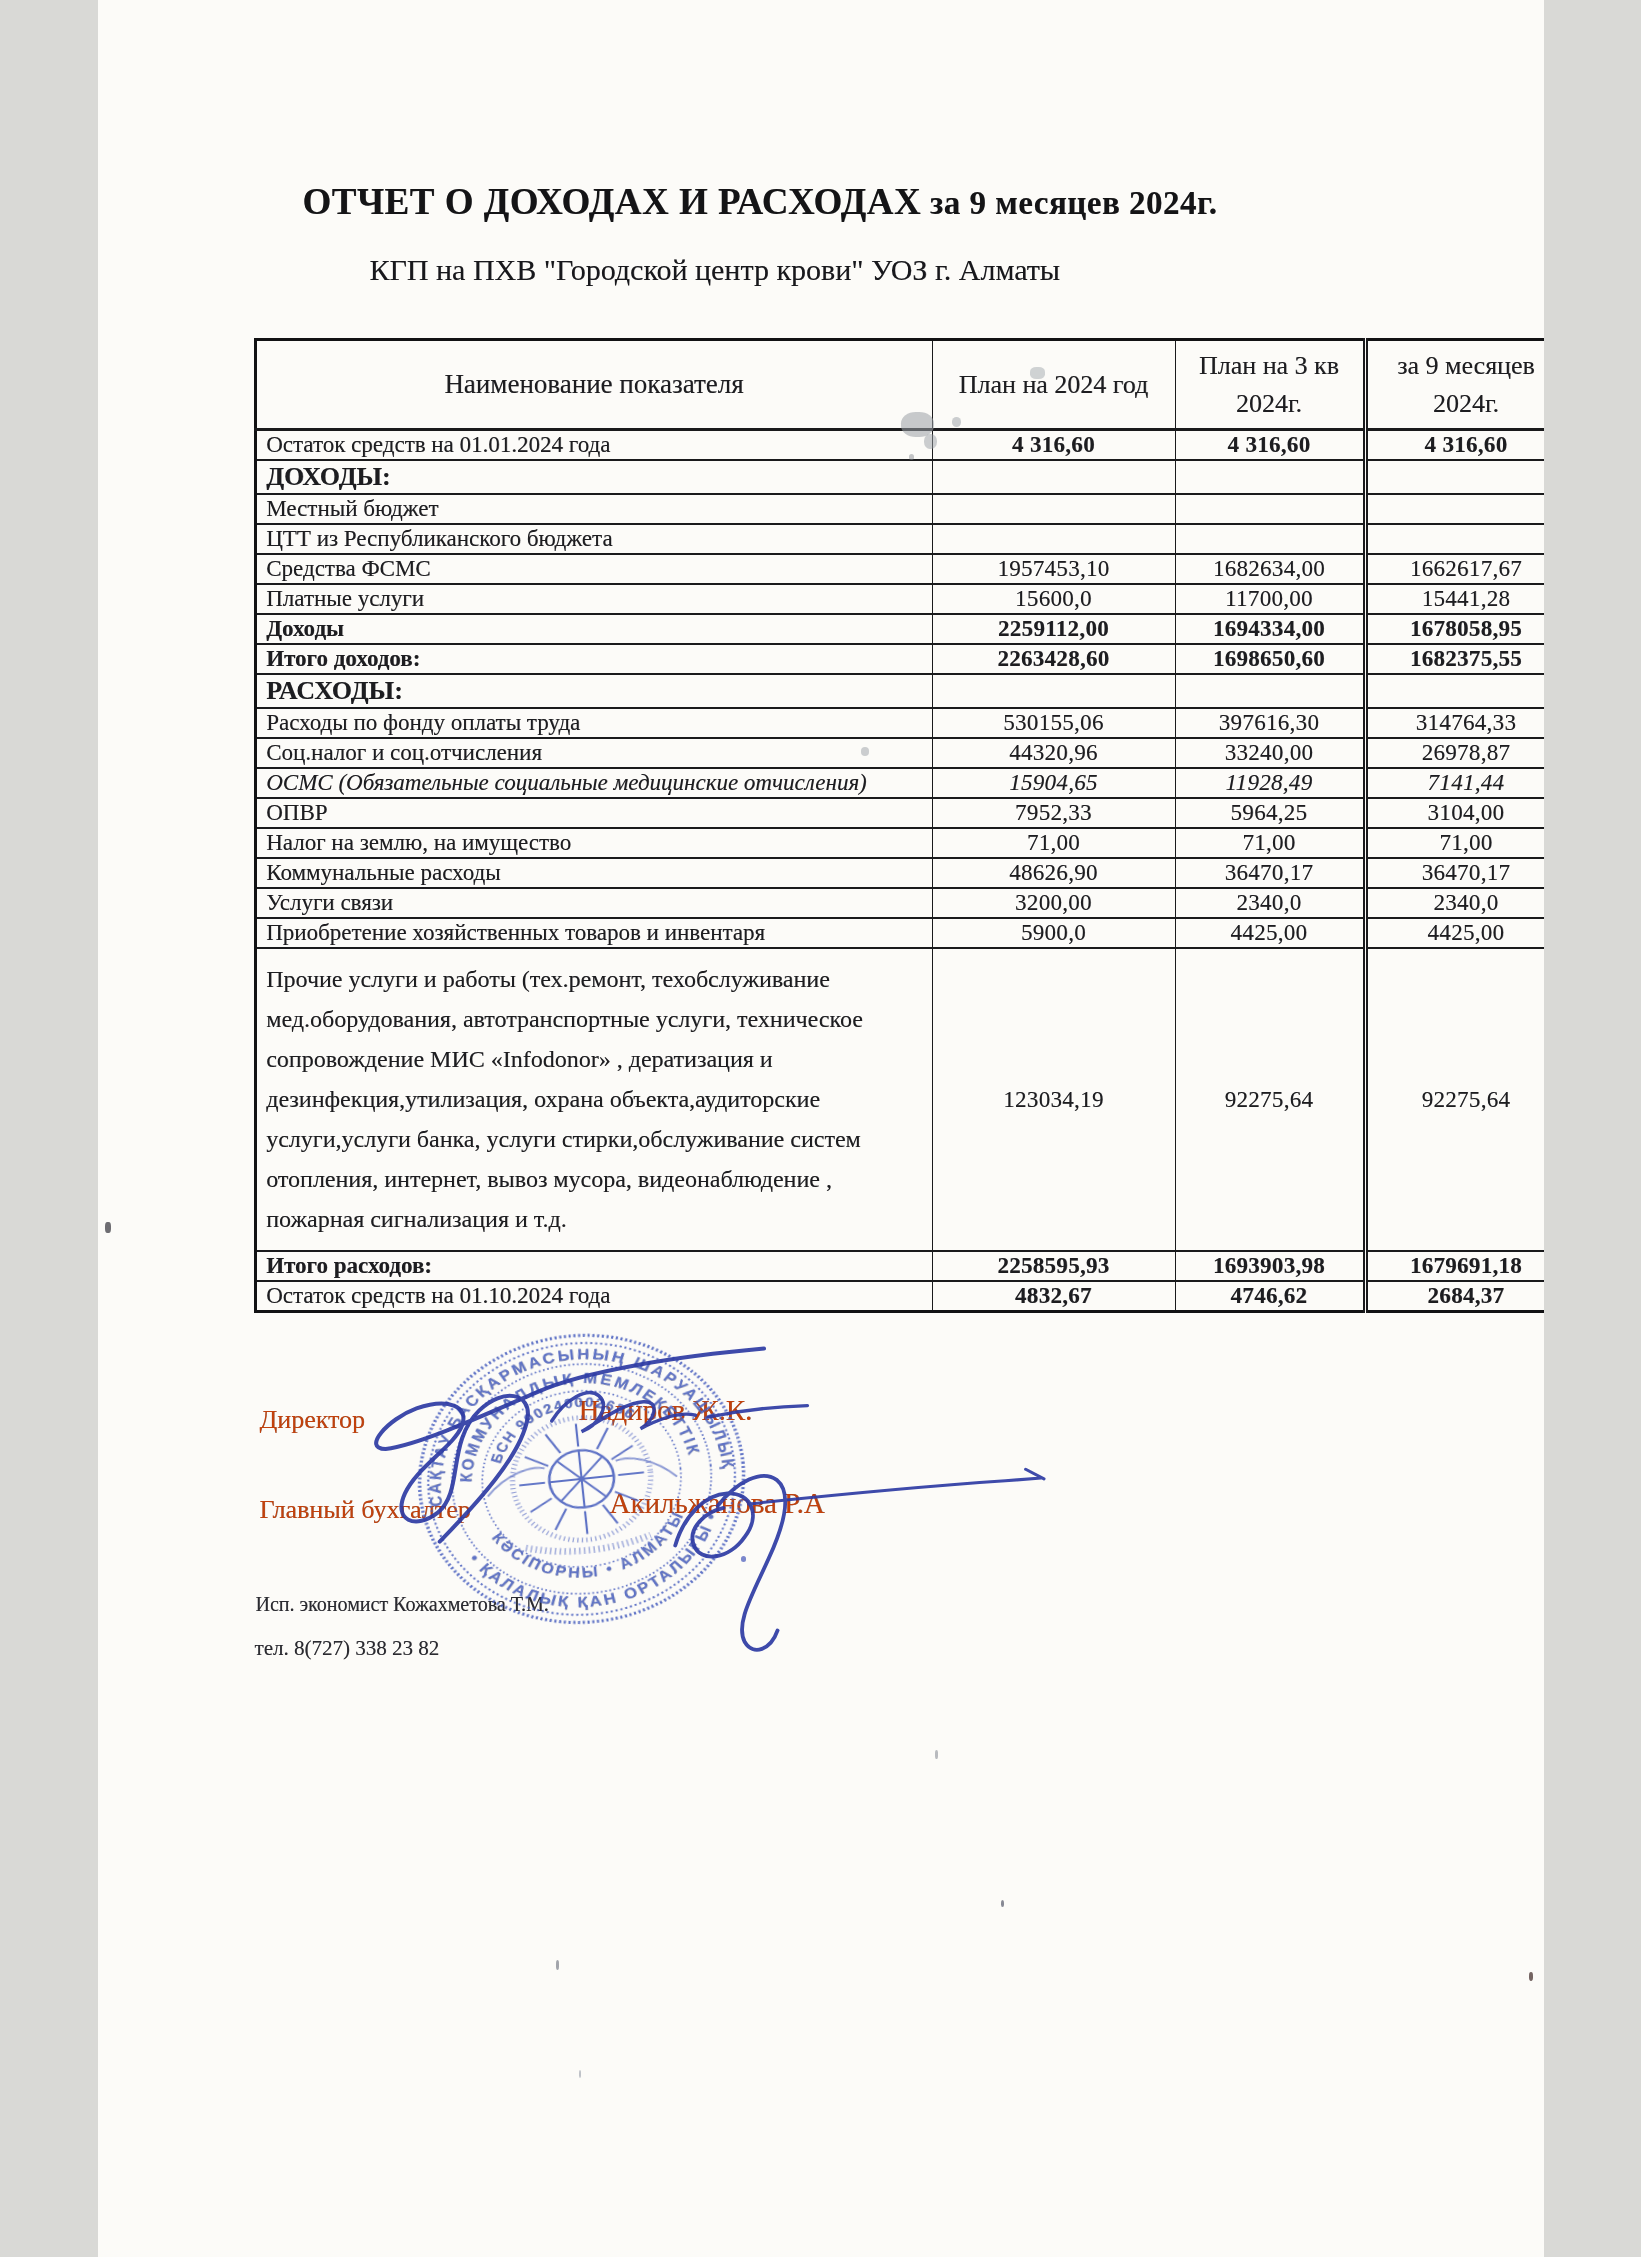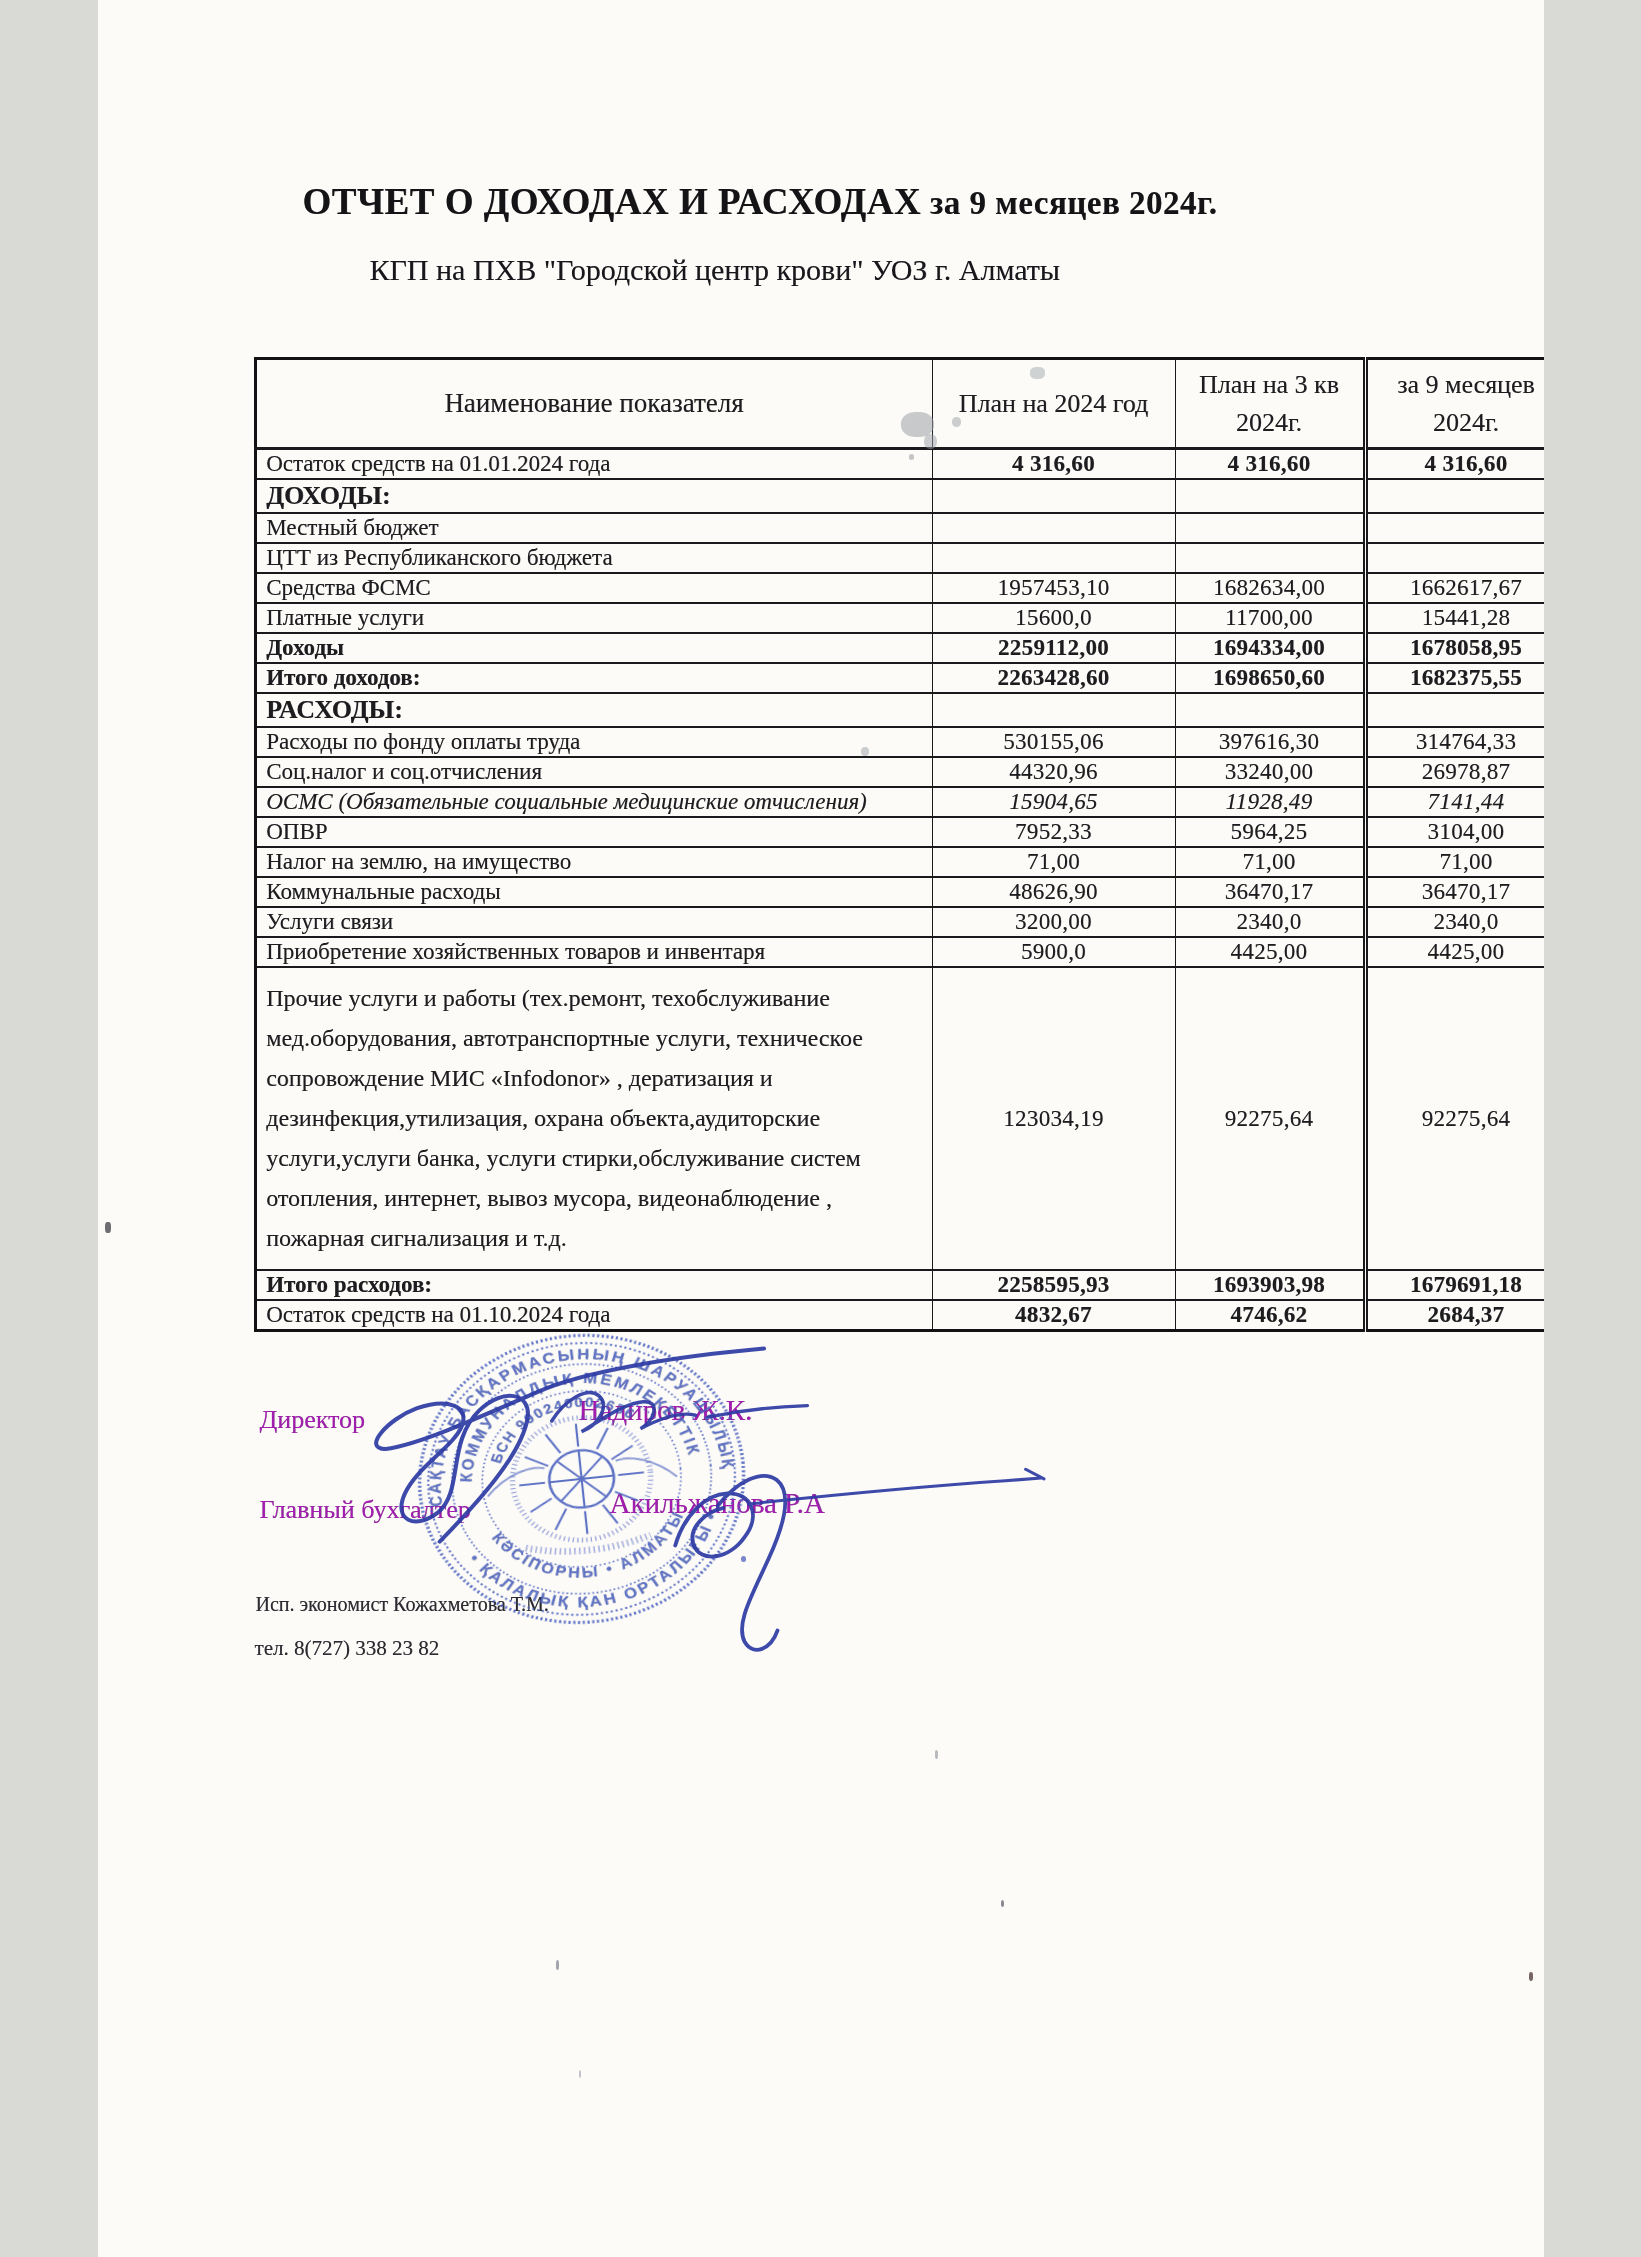--- a/index.html
+++ b/index.html
@@ -12,21 +12,21 @@
   }
   .title{
     position:absolute; left:205px; top:180px; white-space:nowrap;
     font-size:37px; font-weight:600; letter-spacing:0.5px; color:#141416;
   }
   .title .tail{font-size:33px; font-weight:600;}
   .subtitle{
     position:absolute; left:272px; top:253px; white-space:nowrap;
     font-size:30px; font-weight:400; color:#18181c;
   }
-  .tablewrap{position:absolute; left:156px; top:357px;}
+  .tablewrap{position:absolute; left:156px; top:338px;}
   table.report{
     border-collapse:collapse; table-layout:fixed; width:1311px;
     border:3.9px solid #121214;
   }
   table.report th, table.report td{
     border:1.9px solid #1a1a1c;
     border-top-width:2.9px; border-bottom-width:2.9px;
     padding:0 7.7px; vertical-align:middle;
     font-size:23px; overflow:hidden;
   }
@@ -45,21 +45,21 @@
     border-left:5.8px double #1a1a1c;
   }
   tr.section td.lbl{font-weight:700; font-size:26px; height:32px;}
   tr.bold td{font-weight:700;}
   tr.bold-values td.num{font-weight:700;}
   tr.italic td{font-style:italic;}
   tr.tall td.lbl{
     white-space:normal; height:auto; line-height:40px; font-size:24px;
     padding:9.7px 44px 11.6px 9.7px;
   }
-  .sig{position:absolute; white-space:nowrap; color:#a21caf;}
+  .sig{position:absolute; white-space:nowrap; color:#c2410c;}
   .sig-label{font-size:26px;}
   .sig-name{font-size:29px;}
   .sig-small{font-size:20px; color:#2a2a30;}
   .overlay{position:absolute; left:0; top:0; pointer-events:none;}
   .stamp-text{
     font-family:"Liberation Sans","DejaVu Sans",sans-serif;
     font-weight:700; letter-spacing:2.5px;
   }
   .speck{position:absolute;}
 </style>

